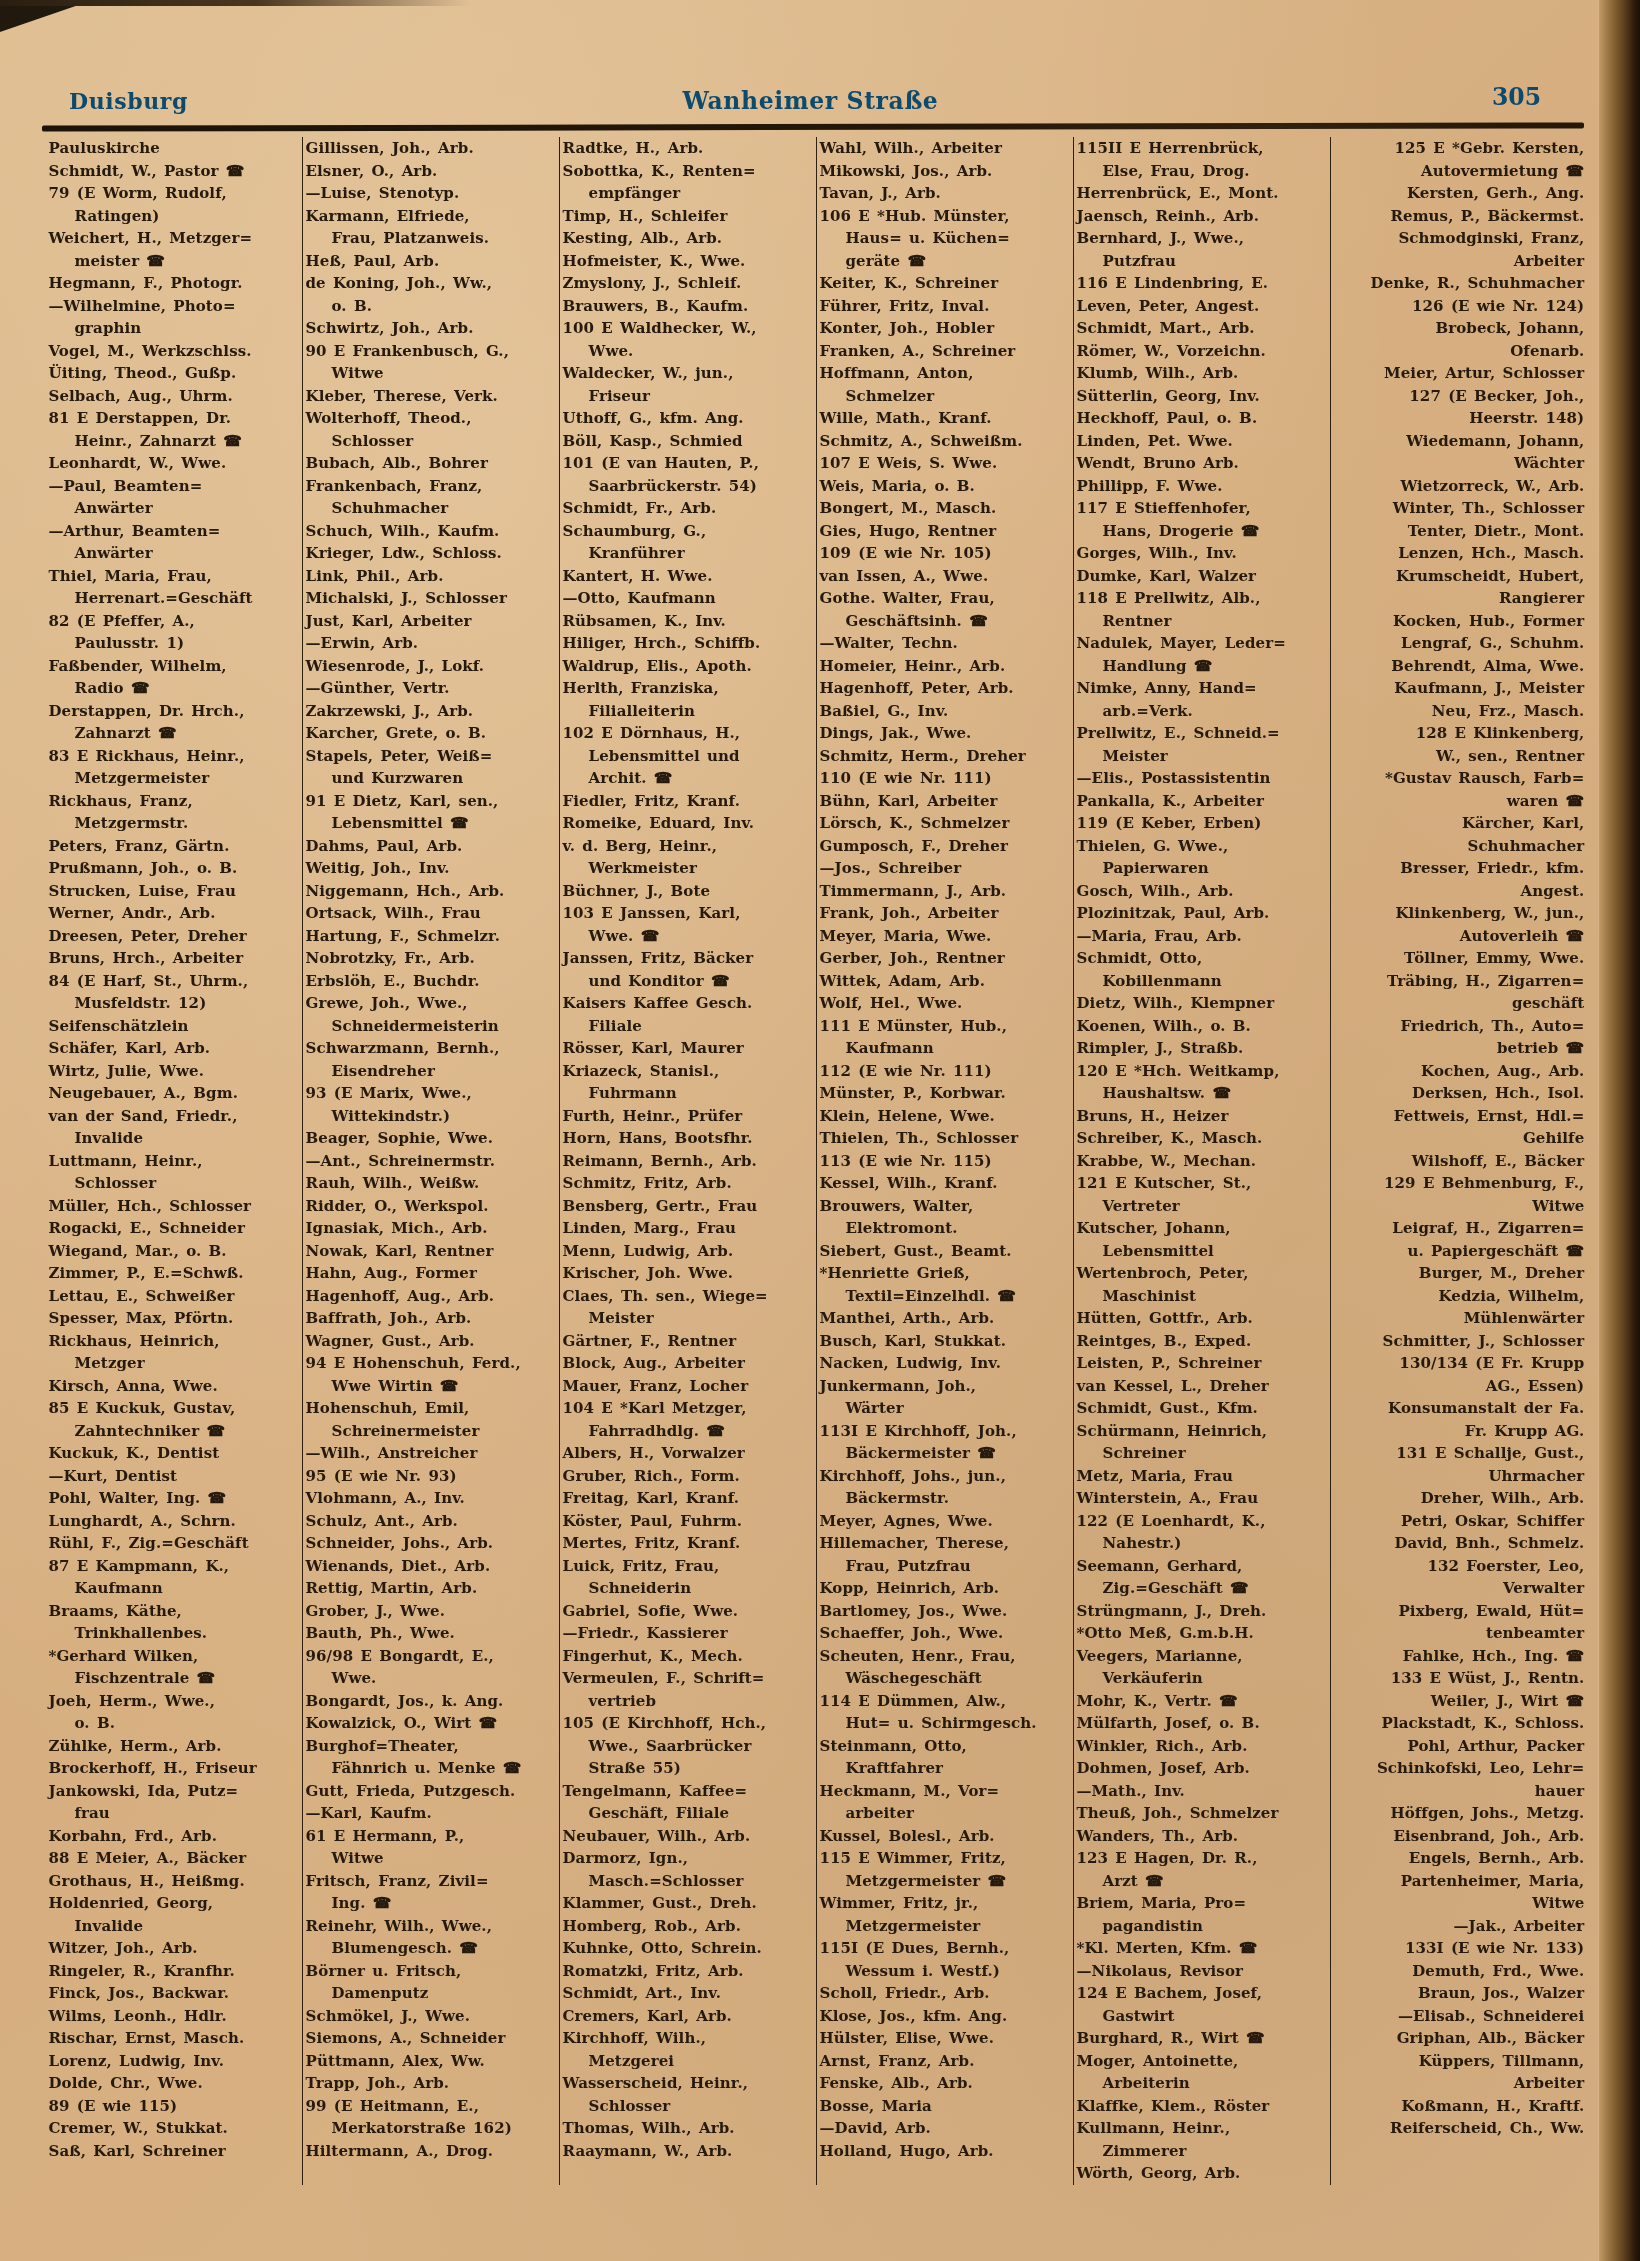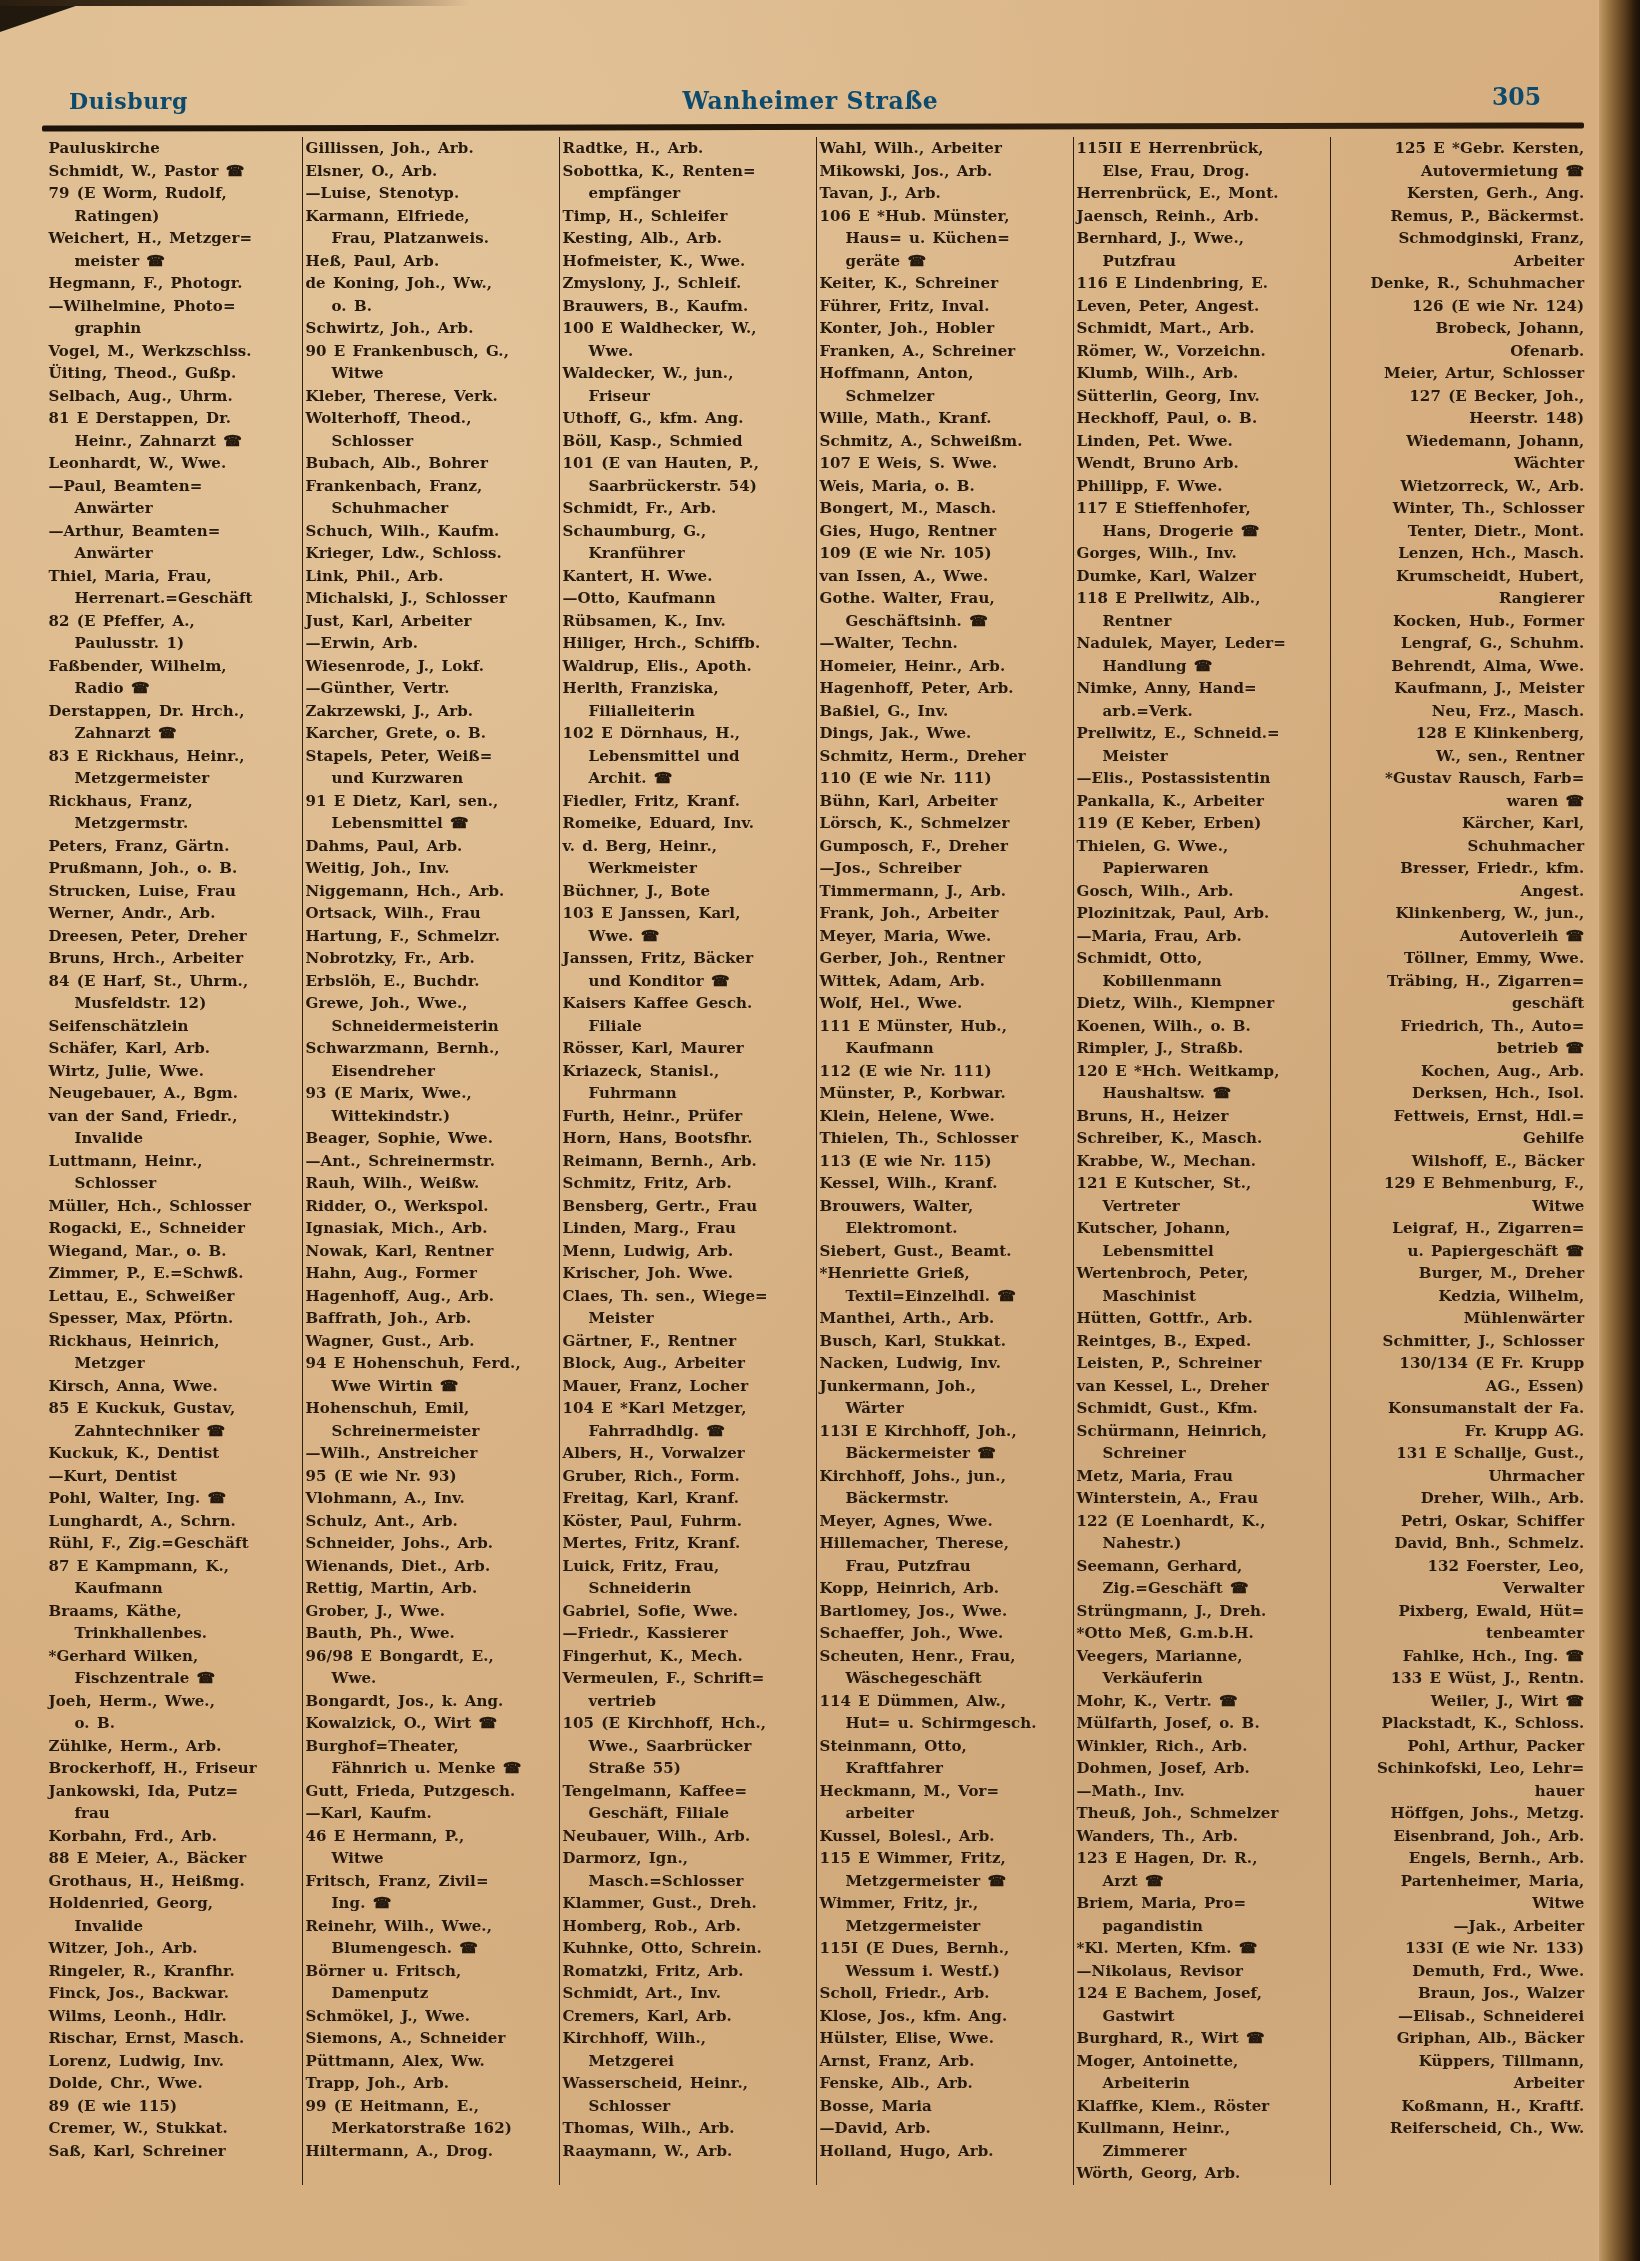--- a/index.html
+++ b/index.html
@@ -233,21 +233,21 @@
       <div class="line">Grober, J., Wwe.</div>
       <div class="line">Bauth, Ph., Wwe.</div>
       <div class="line">96/98 E Bongardt, E.,</div>
       <div class="line cont">Wwe.</div>
       <div class="line">Bongardt, Jos., k. Ang.</div>
       <div class="line">Kowalzick, O., Wirt ☎</div>
       <div class="line">Burghof=Theater,</div>
       <div class="line cont">Fähnrich u. Menke ☎</div>
       <div class="line">Gutt, Frieda, Putzgesch.</div>
       <div class="line">—Karl, Kaufm.</div>
-      <div class="line">46 E Hermann, P.,</div>
+      <div class="line">61 E Hermann, P.,</div>
       <div class="line cont">Witwe</div>
       <div class="line">Fritsch, Franz, Zivil=</div>
       <div class="line cont">Ing. ☎</div>
       <div class="line">Reinehr, Wilh., Wwe.,</div>
       <div class="line cont">Blumengesch. ☎</div>
       <div class="line">Börner u. Fritsch,</div>
       <div class="line cont">Damenputz</div>
       <div class="line">Schmökel, J., Wwe.</div>
       <div class="line">Siemons, A., Schneider</div>
       <div class="line">Püttmann, Alex, Ww.</div>

